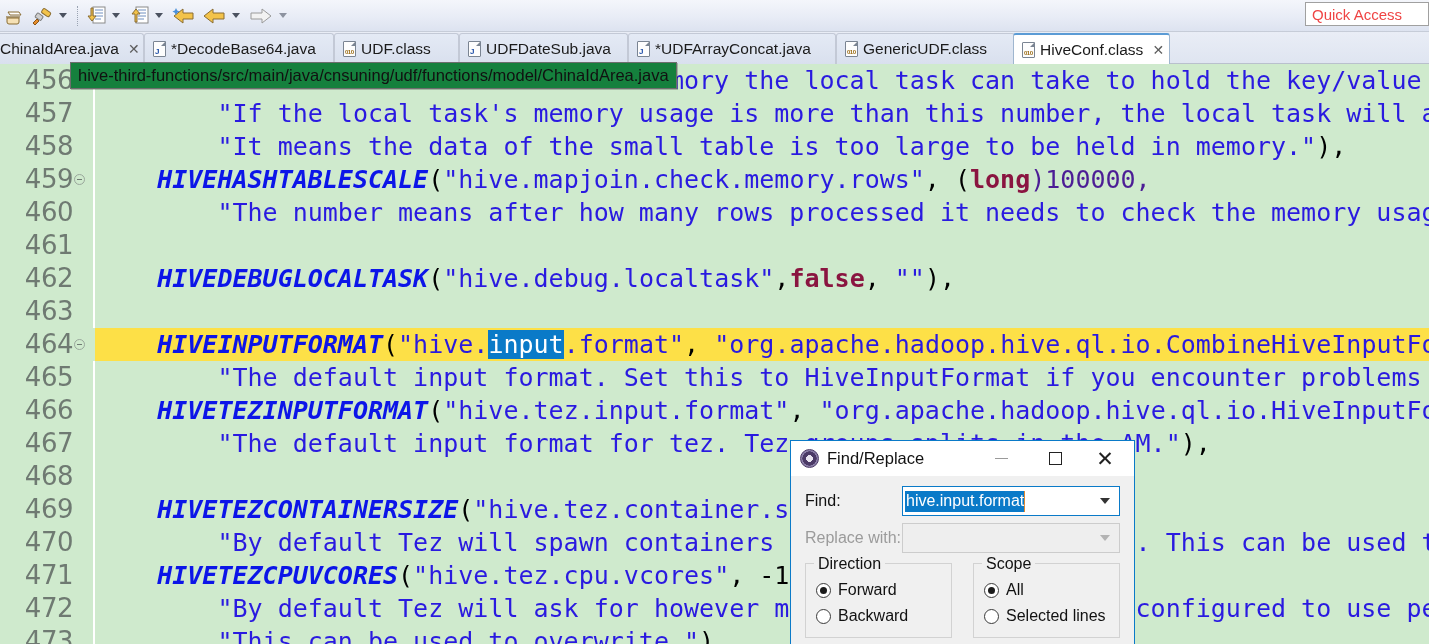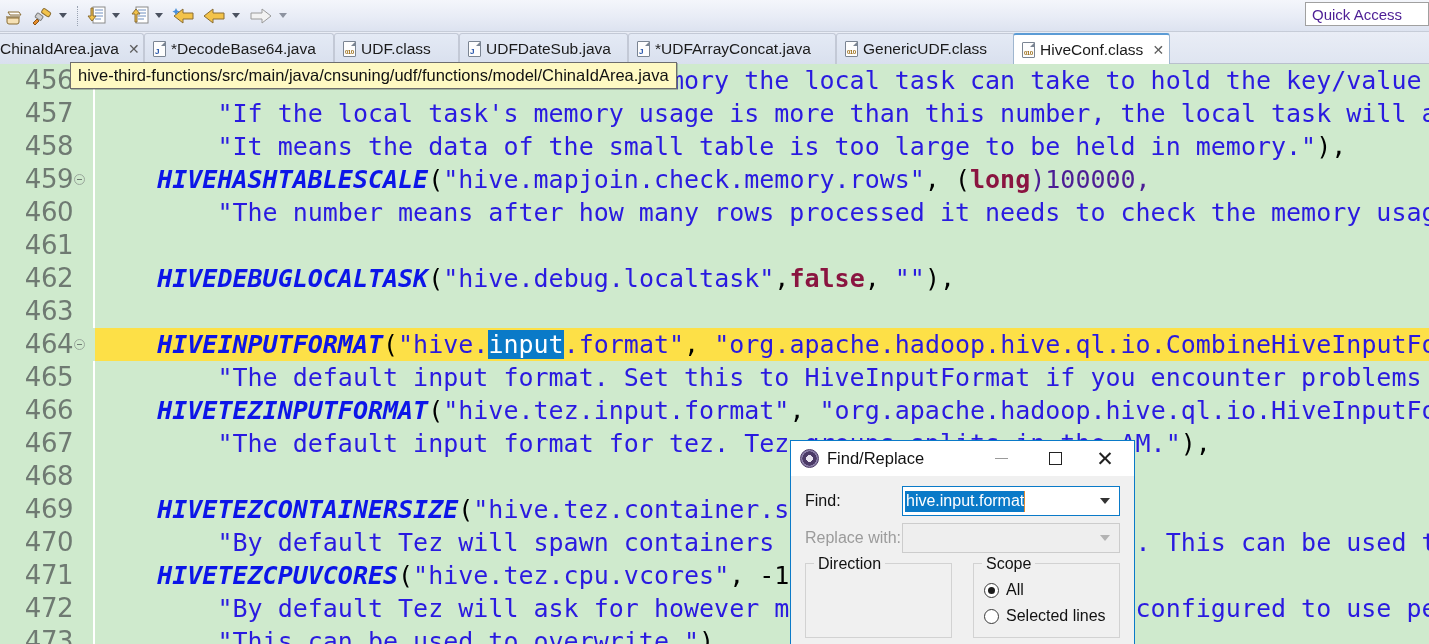--- a/index.html
+++ b/index.html
@@ -29,21 +29,21 @@
     border-top: 5px solid #4b5260;
   }
   .caret.dim { border-top-color: #8d93a0; }
 
   
   .quick-access {
     position: absolute; right: 0; top: 2px;
     height: 24px; width: 124px;
     background: #ffffff;
     border: 1px solid #a0a0a0;
-    font-size: 15px; color: #4c1d95;
+    font-size: 15px; color: #ef4444;
     display: flex; align-items: center; padding-left: 6px;
     overflow: hidden; white-space: nowrap;
   }
 
   
   .tabbar {
     position: absolute; left: 0; top: 32px; width: 1429px; height: 32px;
     background: linear-gradient(to bottom,#e9edf6 0%, #dfe5f1 100%);
     border-bottom: 1px solid #b9c0cd;
   }
@@ -123,21 +123,21 @@
   .s-fld   { color: #0c15e8; font-weight: bold; font-style: italic; }
   .s-kw    { color: #8a1540; font-weight: bold; }
   .s-num   { color: #4c1d95; }
   .s-plain { color: #000000; }
   .sel     { background: #0a7ac8; color: #ffffff; }
 
   
   .tooltip {
     position: absolute; left: 70px; top: 62px;
     height: 27px; padding: 0 7px;
-    background: #fef9c3; border: 1px solid #6d6d6d;
+    background: #15803d; border: 1px solid #6d6d6d;
     box-shadow: 1px 1px 0 rgba(0,0,0,.22);
     font-size: 16.5px; color: #111111;
     display: flex; align-items: center; white-space: nowrap;
     z-index: 30;
   }
 
   
   .dialog {
     position: absolute; left: 790px; top: 440px;
     width: 345px; height: 210px;
@@ -373,20 +373,30 @@
         <div class="fr-label dim">Replace with:</div>
         <div class="fr-combo disabled">
           <span style="margin-left:4px;font-size:16px;color:#222;"></span>
           <span class="fr-arrow"></span>
         </div>
       </div>
 
       <div class="groups">
         <div class="group">
           <div class="group-title">Direction</div>
+          <div id="direction-options">
+              <div class="radio-row">
+                <span class="radio on"></span>
+                <span class="radio-label">Forward</span>
+              </div>
+              <div class="radio-row">
+                <span class="radio"></span>
+                <span class="radio-label">Backward</span>
+              </div>
+            </div>
         </div>
         <div class="group">
           <div class="group-title">Scope</div>
           <div id="scope-options">
               <div class="radio-row">
                 <span class="radio on"></span>
                 <span class="radio-label">All</span>
               </div>
               <div class="radio-row">
                 <span class="radio"></span>

